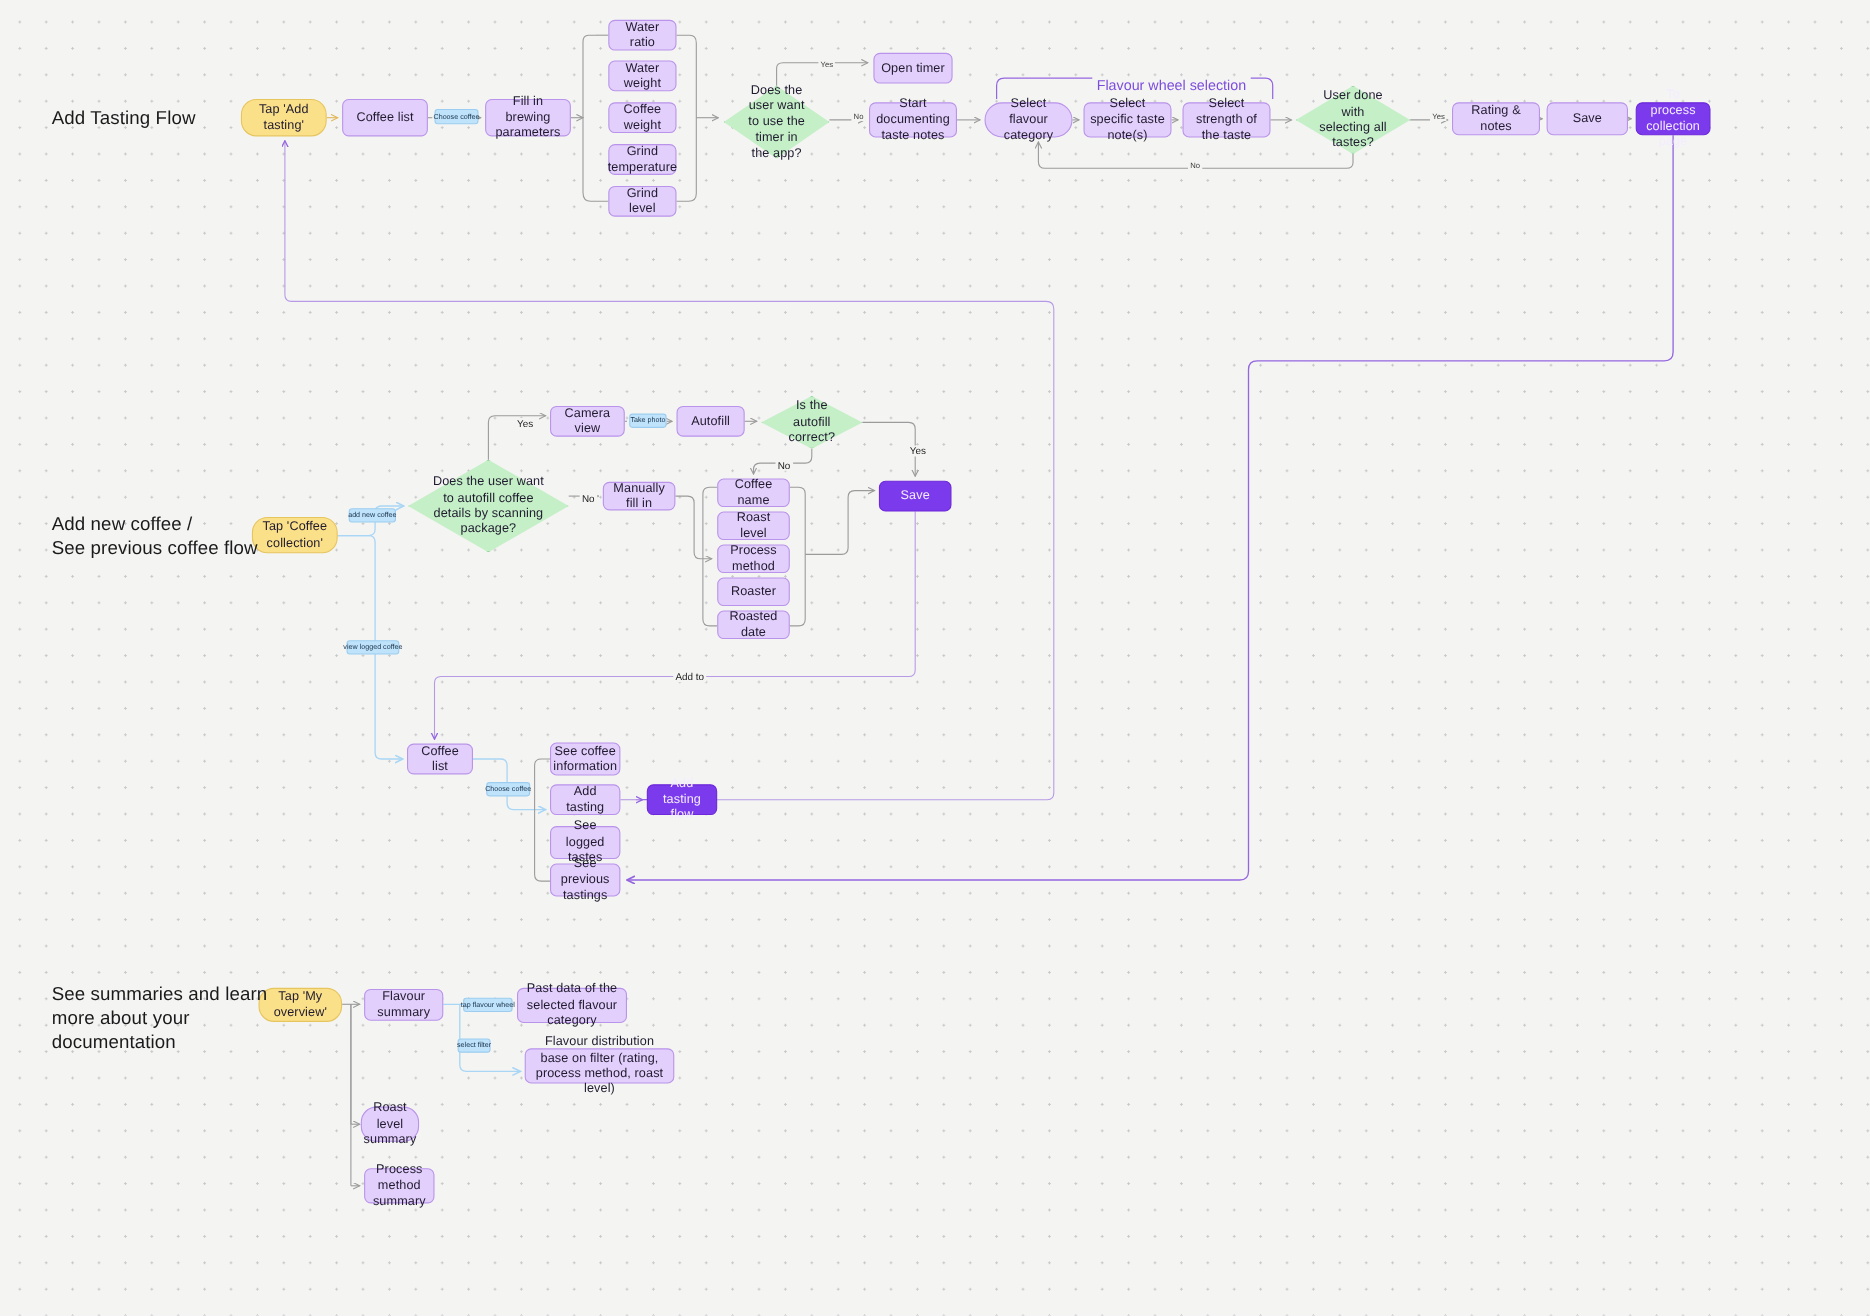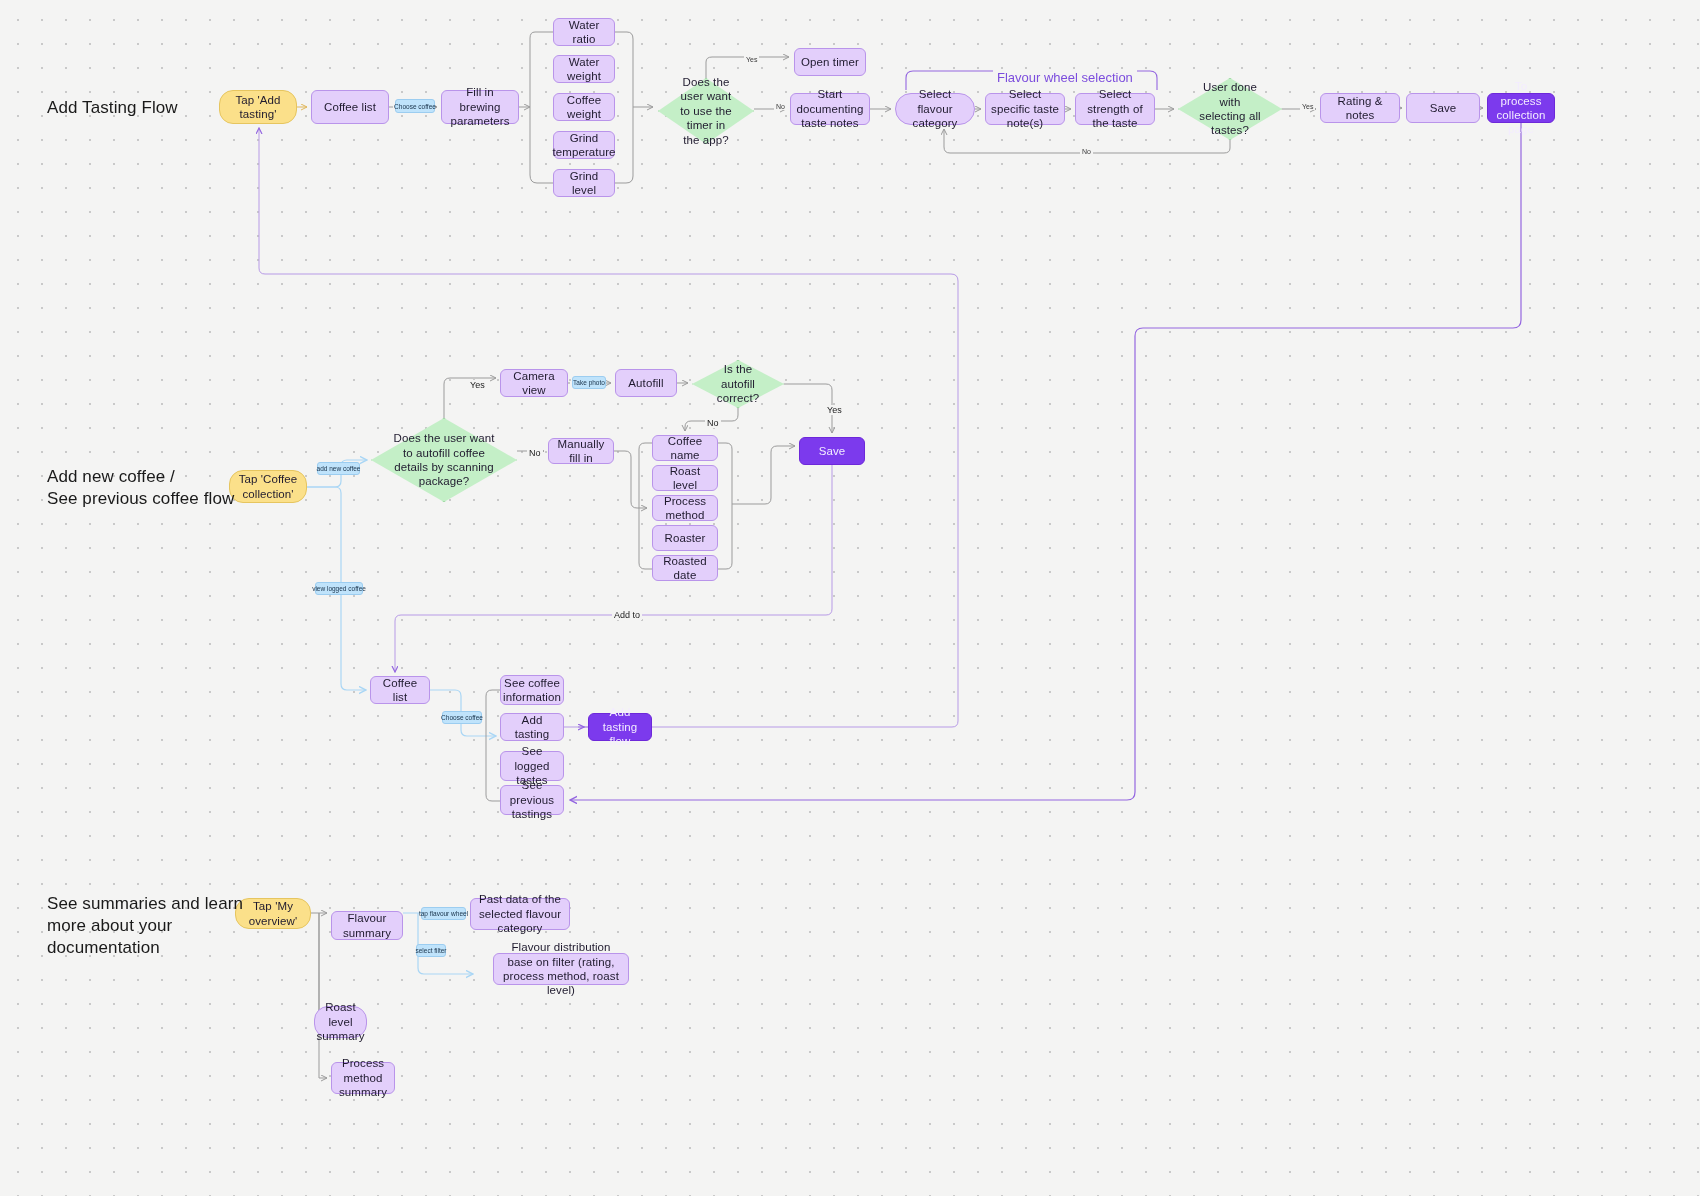--- a/index.html
+++ b/index.html
@@ -273,30 +273,30 @@
       </div>
       <div class="node purple" style="left: 500px; top: 751px; width: 64px; height: 30px;">
         <span>See logged tastes</span>
       </div>
       <div class="node purple" style="left: 500px; top: 785px; width: 64px; height: 30px;">
         <span>See previous tastings</span>
       </div>
       <div class="node yellow" style="left: 235px; top: 898px; width: 76px; height: 31px;">
         <span>Tap 'My overview'</span>
       </div>
-      <div class="node purple" style="left: 331px; top: 899px; width: 72px; height: 29px; margin-top: 12px;">
+      <div class="node purple" style="left: 331px; top: 899px; width: 72px; height: 29px;">
         <span>Flavour summary</span>
       </div>
       <div class="node purple" style="left: 470px; top: 898px; width: 100px; height: 32px;">
         <span>Past data of the selected flavour category</span>
       </div>
-      <div class="node purple" style="left: 477px; top: 953px; width: 136px; height: 32px; margin-left: 16px;">
+      <div class="node purple" style="left: 477px; top: 953px; width: 136px; height: 32px;">
         <span>Flavour distribution base on filter (rating, process method, roast level)</span>
       </div>
-      <div class="node purple" style="left: 314px; top: 1006px; width: 53px; height: 32px; border-radius: 14px;">
+      <div class="node purple" style="left: 328px; top: 1006px; width: 53px; height: 32px; border-radius: 14px;">
         <span>Roast level summary</span>
       </div>
       <div class="node purple" style="left: 331px; top: 1062px; width: 64px; height: 32px;">
         <span>Process method summary</span>
       </div>
     </div>
   <div id="tags-layer">
       <div class="tag" style="left: 395px; top: 99px; width: 40px; height: 14px;">Choose coffee</div>
       <div class="tag" style="left: 572px; top: 376px; width: 34px; height: 13px;">Take photo</div>
       <div class="tag" style="left: 317px; top: 462px; width: 43px; height: 13px;">add new coffee</div>

